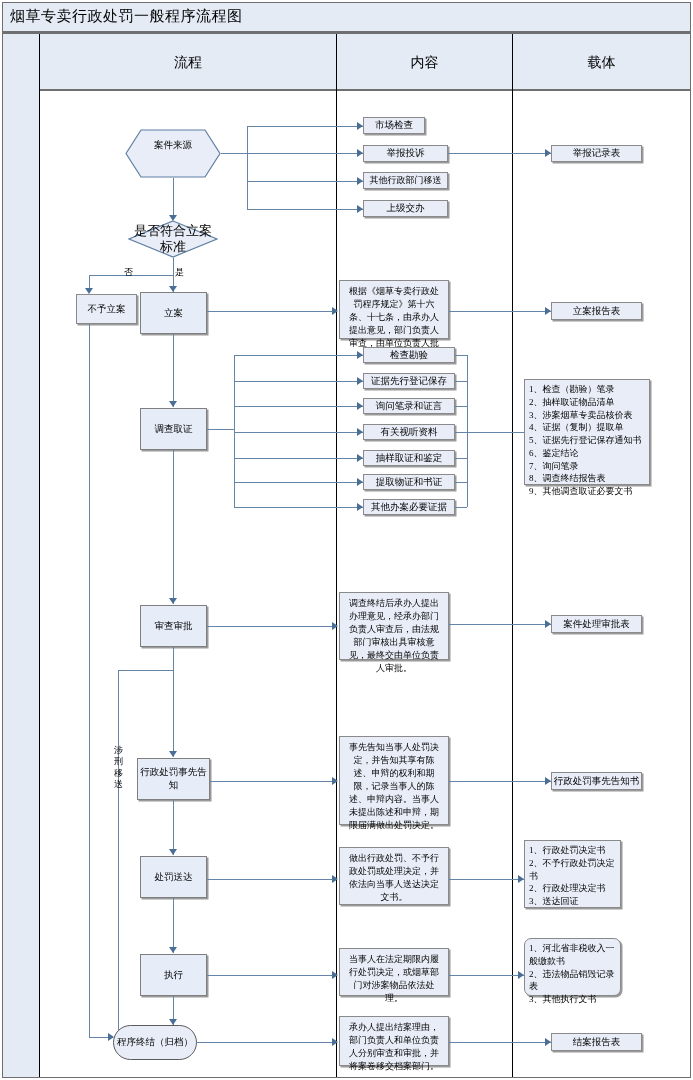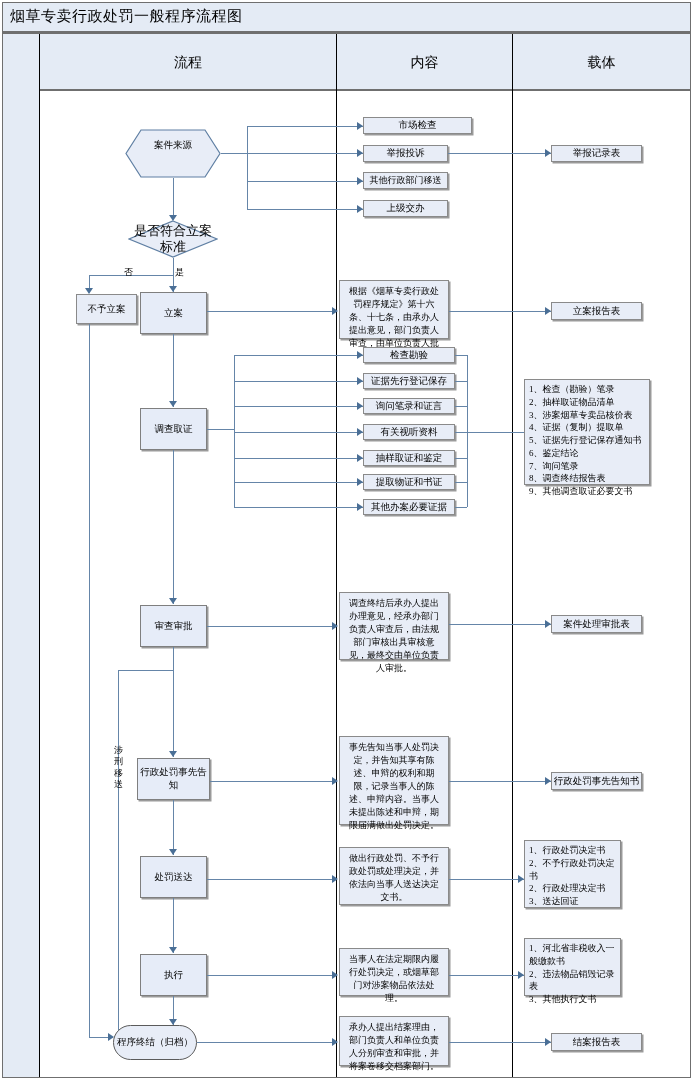--- a/index.html
+++ b/index.html
@@ -129,21 +129,21 @@
   <div class="ln lnv" style="left:247px;top:126px;width:1px;height:84px;"></div>
   <div class="ln lnh" style="left:247px;top:126px;width:116px;"></div>
   <div class="ln lnh" style="left:247px;top:153px;width:116px;"></div>
   <div class="ln lnh" style="left:247px;top:181px;width:116px;"></div>
   <div class="ln lnh" style="left:247px;top:209px;width:116px;"></div>
   <div class="arr arr-r" style="left:357px;top:122px;"></div>
   <div class="arr arr-r" style="left:357px;top:149px;"></div>
   <div class="arr arr-r" style="left:357px;top:177px;"></div>
   <div class="arr arr-r" style="left:357px;top:205px;"></div>
 
-  <div class="node" style="left:363px;top:117px;width:109px;height:17px;">市场检查</div>
+  <div class="node" style="left:363px;top:117px;width:62px;height:17px;">市场检查</div>
   <div class="node" style="left:363px;top:145px;width:85px;height:17px;">举报投诉</div>
   <div class="node small" style="left:363px;top:172px;width:85px;height:17px;">其他行政部门移送</div>
   <div class="node" style="left:363px;top:200px;width:85px;height:17px;">上级交办</div>
 
   <div class="ln lnh" style="left:448px;top:153px;width:103px;"></div>
   <div class="arr arr-r" style="left:545px;top:149px;"></div>
   <div class="node" style="left:551px;top:145px;width:91px;height:17px;">举报记录表</div>
 
   <div class="ln lnv" style="left:173px;top:178px;height:38px;"></div>
   <div class="arr arr-d" style="left:169px;top:215px;"></div>
@@ -275,21 +275,21 @@
 
   <div class="ln lnv" style="left:173px;top:898px;height:55px;"></div>
   <div class="arr arr-d" style="left:169px;top:947px;"></div>
 
   <div class="node proc" style="left:140px;top:954px;width:67px;height:42px;">执行</div>
   <div class="ln lnh" style="left:207px;top:975px;width:130px;"></div>
   <div class="arr arr-r" style="left:332px;top:971px;"></div>
   <div class="node para center" style="left:339px;top:948px;width:110px;height:48px;">当事人在法定期限内履行处罚决定，或烟草部门对涉案物品依法处理。</div>
   <div class="ln lnh" style="left:449px;top:975px;width:75px;"></div>
   <div class="arr arr-r" style="left:518px;top:971px;"></div>
-  <div class="node list" style="left:524px;top:938px;width:97px;height:58px;">
+  <div class="node list" style="left:524px;top:938px;width:97px;height:58px;border-radius:7px;">
       <div>1、河北省非税收入一般缴款书</div>
       <div>2、违法物品销毁记录表</div>
       <div>3、其他执行文书</div>
     </div>
 
   <div class="ln lnv" style="left:173px;top:996px;height:30px;"></div>
   <div class="arr arr-d" style="left:169px;top:1019px;"></div>
 
   <div class="term" style="left:113px;top:1025px;width:84px;height:35px;">程序终结（归档）</div>
   <div class="ln lnh" style="left:197px;top:1042px;width:140px;"></div>

